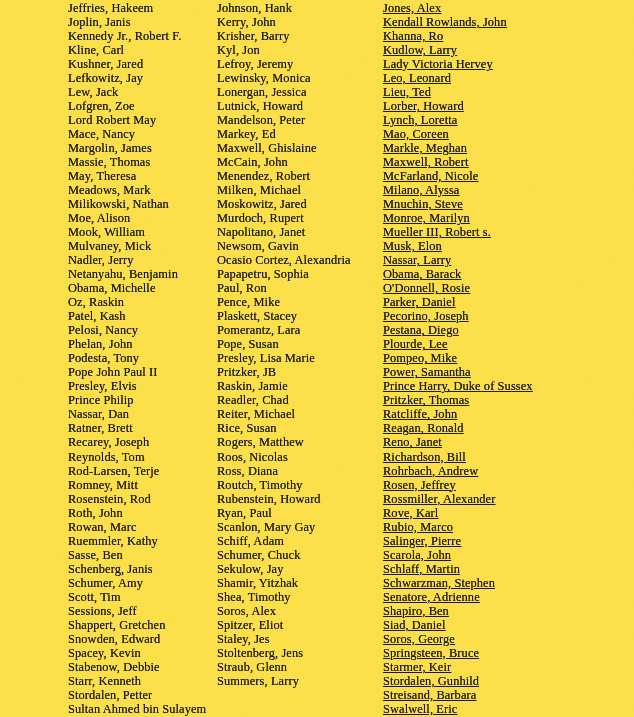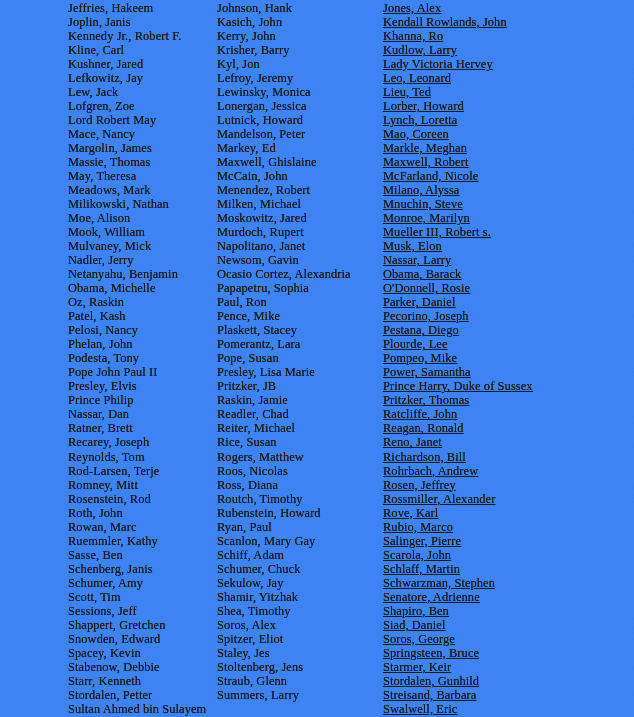--- a/index.html
+++ b/index.html
@@ -35,21 +35,21 @@
     line-height: 14.02px;
     font-size: 12.4px;
     letter-spacing: 0.1px;
     color: #161616;
     text-shadow: 0 0 0.45px rgba(10,10,10,0.75);
   }
 </style>
 </head>
 <body>
 
-<div class="page" style="background: #3b82f6;">
+<div class="page" style="background: #fde047;">
 
   <div class="name-col col-1" style="color: rgb(22, 22, 22);">
       <div class="row">Jeffries, Hakeem</div>
       <div class="row">Joplin, Janis</div>
       <div class="row">Kennedy Jr., Robert F.</div>
       <div class="row">Kline, Carl</div>
       <div class="row">Kushner, Jared</div>
       <div class="row">Lefkowitz, Jay</div>
       <div class="row">Lew, Jack</div>
       <div class="row">Lofgren, Zoe</div>
@@ -93,21 +93,20 @@
       <div class="row">Snowden, Edward</div>
       <div class="row">Spacey, Kevin</div>
       <div class="row">Stabenow, Debbie</div>
       <div class="row">Starr, Kenneth</div>
       <div class="row">Stordalen, Petter</div>
       <div class="row">Sultan Ahmed bin Sulayem</div>
     </div>
 
   <div class="name-col col-2" style="color: rgb(22, 22, 22);">
       <div class="row">Johnson, Hank</div>
-      <div class="row">Kasich, John</div>
       <div class="row">Kerry, John</div>
       <div class="row">Krisher, Barry</div>
       <div class="row">Kyl, Jon</div>
       <div class="row">Lefroy, Jeremy</div>
       <div class="row">Lewinsky, Monica</div>
       <div class="row">Lonergan, Jessica</div>
       <div class="row">Lutnick, Howard</div>
       <div class="row">Mandelson, Peter</div>
       <div class="row">Markey, Ed</div>
       <div class="row">Maxwell, Ghislaine</div>

